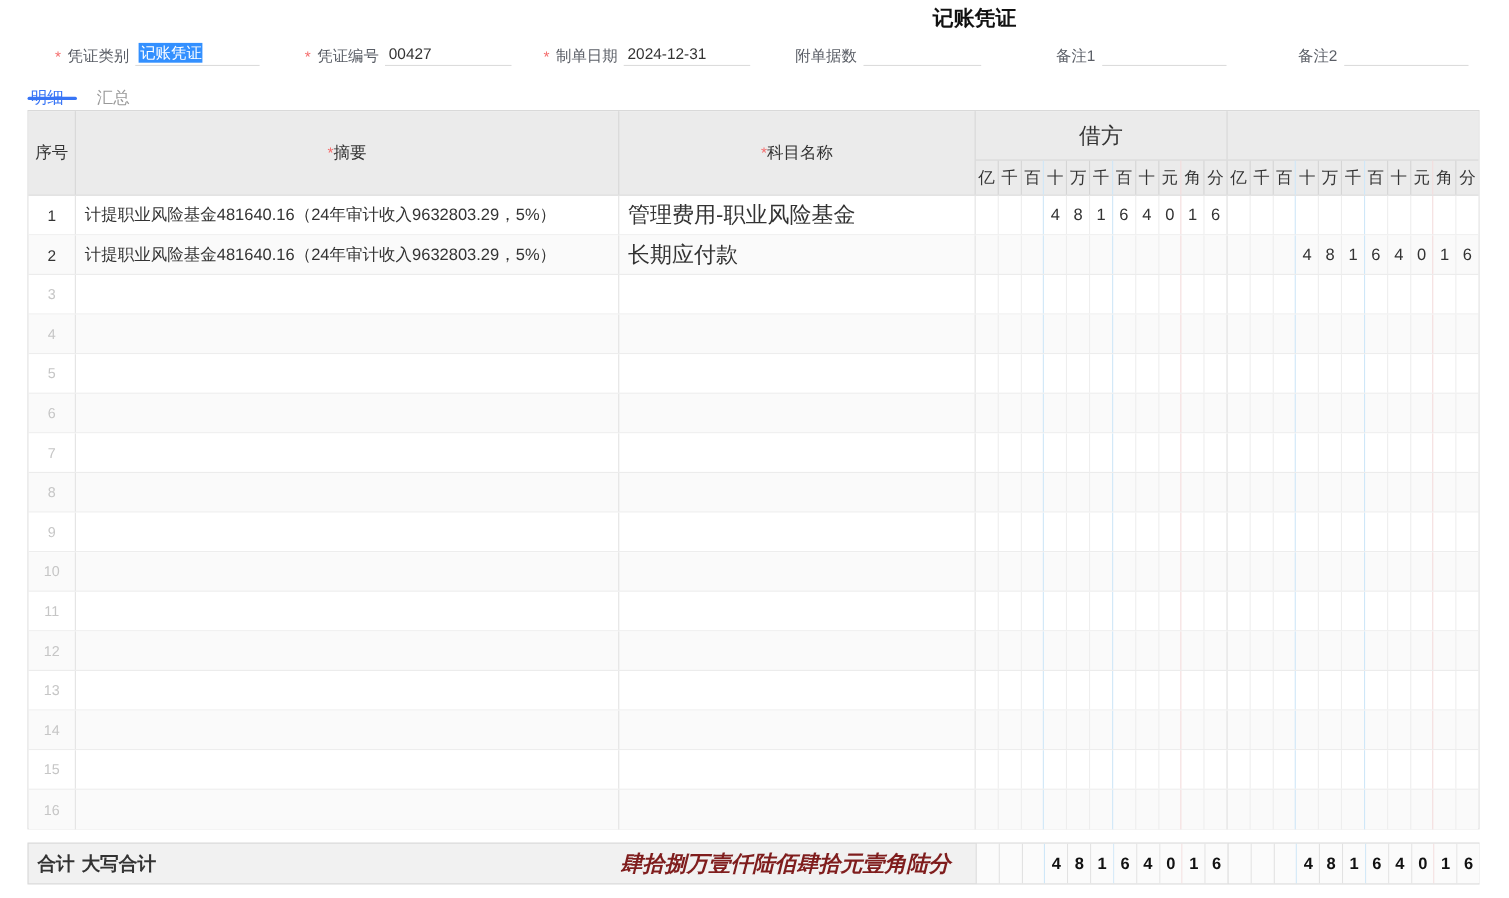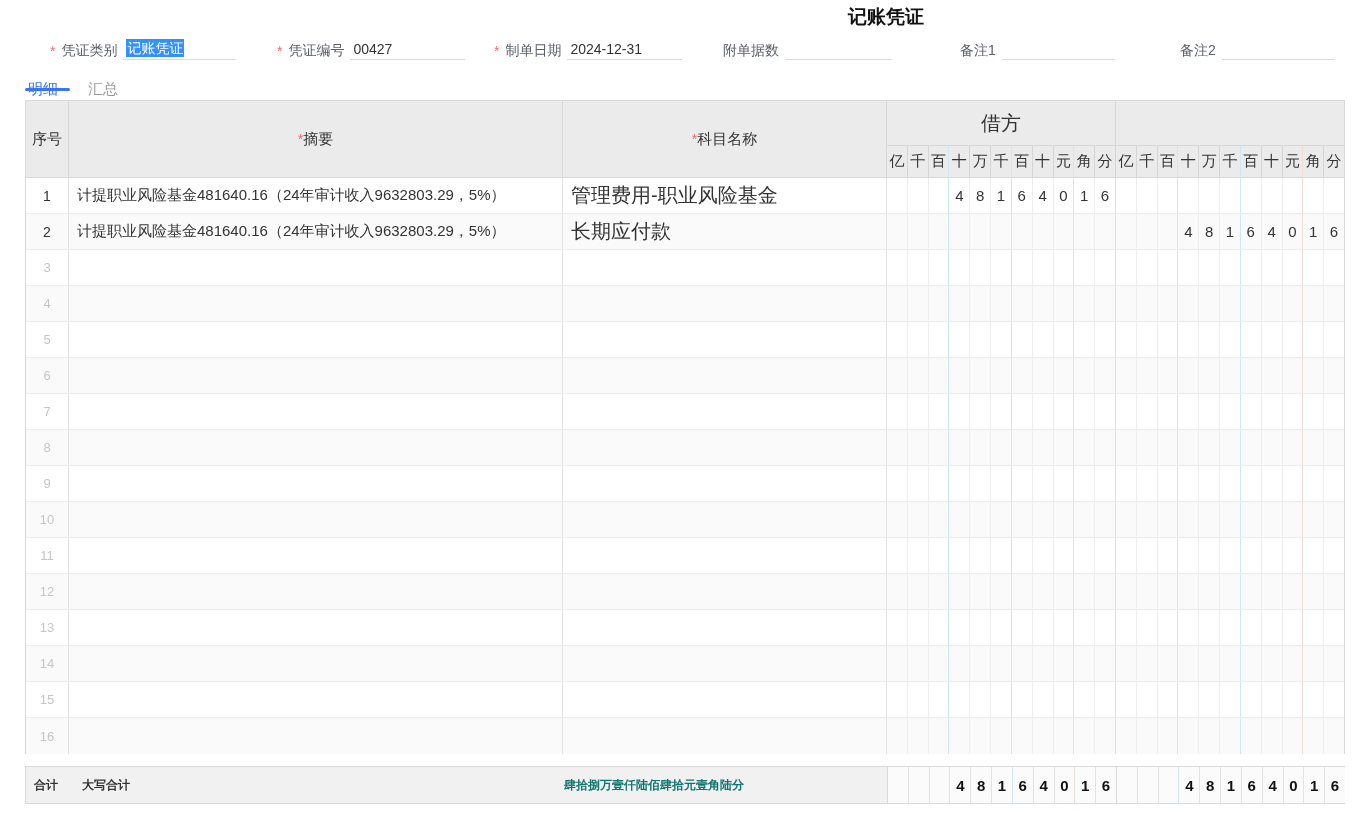--- a/index.html
+++ b/index.html
@@ -67,24 +67,24 @@
   .dcell{flex:1;display:flex;align-items:center;justify-content:center;font-size:15px;color:#333;
     border-right:1px solid #eeeeee;cursor:text;}
   .sep-b{border-right-color:var(--sep-blue) !important;}
   .sep-r{border-right-color:var(--sep-red) !important;}
   .dgrid.debit .dcell:last-child{border-right-color:#e0e0e0;}
   .dgrid.credit .dcell:last-child{border-right:none;}
 
   
   .total-row{position:absolute;left:25px;top:766px;width:1320px;height:38px;
     background:#f1f1f1;border:1px solid var(--outer);font-weight:bold;}
-  .t-labels{position:absolute;left:8px;top:0;height:100%;display:flex;align-items:center;gap:24px;
-    font-size:12px;color:#333;white-space:nowrap;}
+  .t-labels{position:absolute;left:8px;top:0;height:100%;display:flex;align-items:center;gap:6px;
+    font-size:17px;color:#333;white-space:nowrap;}
   .t-capital{position:absolute;left:538px;top:0;height:100%;display:flex;align-items:center;
-    font-size:12px;color:#0f766e;white-space:nowrap;}
+    font-size:20px;color:#7f1d1d;white-space:nowrap;font-style:italic;}
   .t-dgrid{position:absolute;top:0;height:100%;display:flex;border-left:1px solid var(--outer);}
   .t-dgrid.debit{left:861px;width:229px;}
   .t-dgrid.credit{left:1090px;width:229px;}
   .t-dcell{flex:1;display:flex;align-items:center;justify-content:center;font-size:15px;font-weight:bold;
     color:#111;background:#fbfbfb;border-right:1px solid #e2e2e2;}
   .t-dgrid .t-dcell:last-child{border-right:none;}
 </style>
 </head>
 <body>
 

